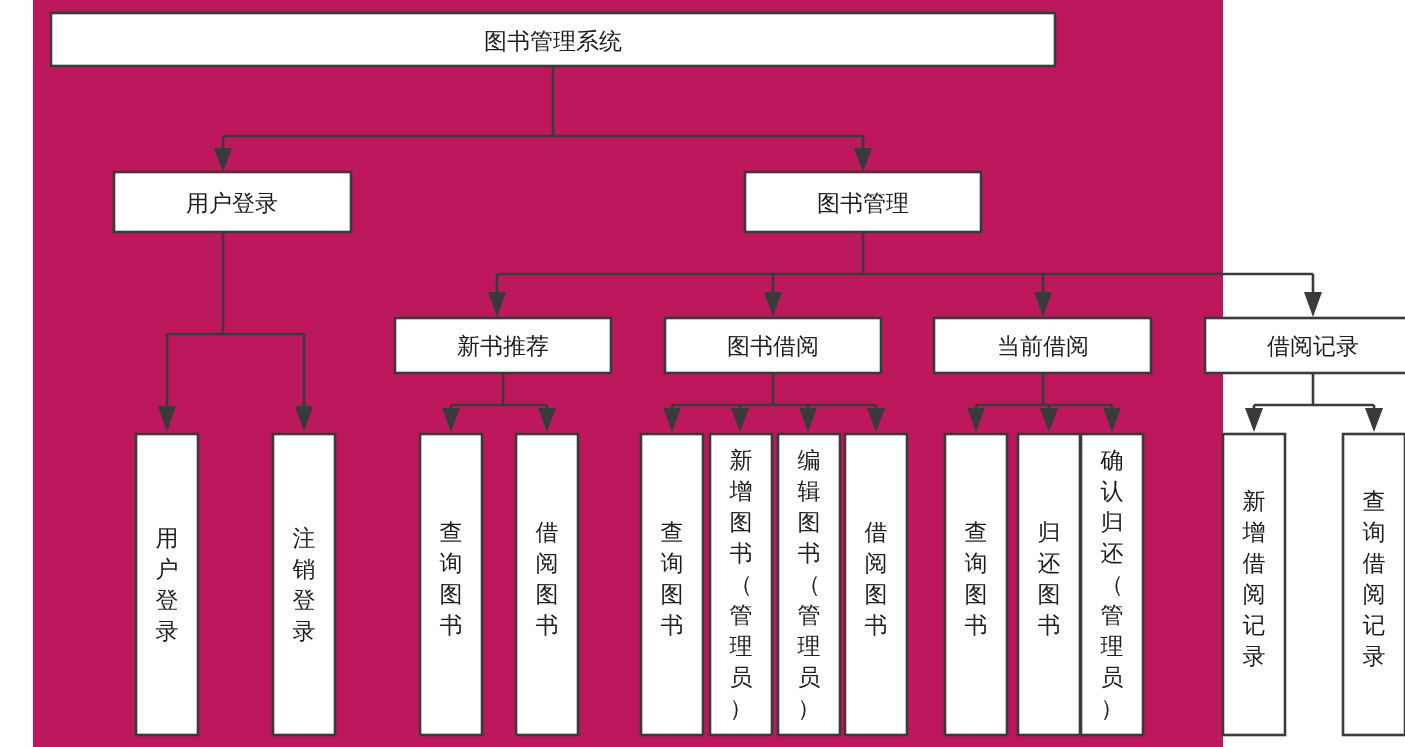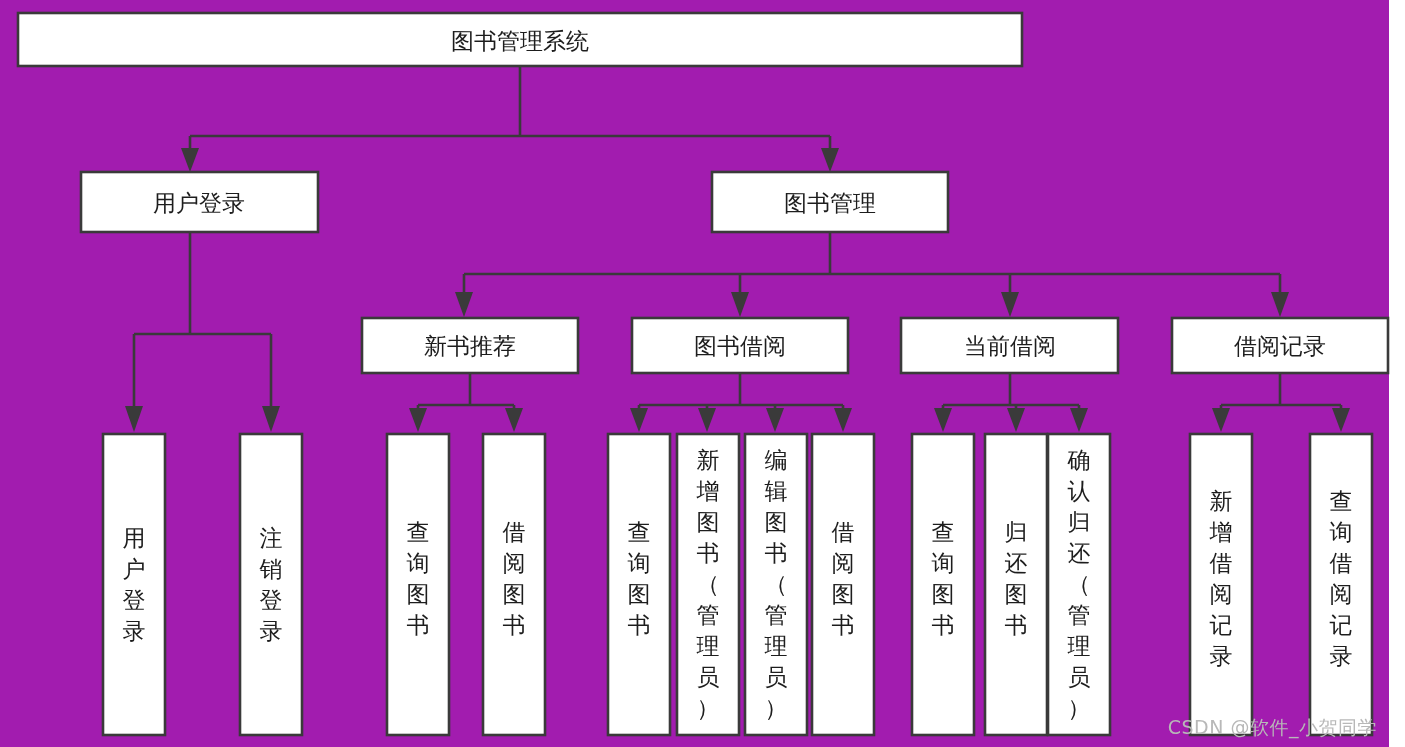--- a/index.html
+++ b/index.html
@@ -9,23 +9,24 @@
     background: #ffffff;
   }
   body {
     width: 1405px;
     height: 747px;
     font-family: "DejaVu Sans", "Liberation Sans", sans-serif;
     overflow: hidden;
   }
   #diagram-root {
     position: relative;
-    width: 1389px;
+    width: 1190px;
     height: 747px;
-    background: #a21caf;
+    background: #be185d;
+    margin-left: 33px;
   }
   svg#flowchart {
     position: absolute;
     top: 0;
     left: 0;
     width: 1405px;
     height: 747px;
     display: block;
   }
   .node-box {
@@ -241,15 +242,14 @@
       <text class="node-label-vertical" x="1221"><tspan x="1221" y="500.5" text-anchor="middle" dominant-baseline="central">新</tspan><tspan x="1221" y="531.5" text-anchor="middle" dominant-baseline="central">增</tspan><tspan x="1221" y="562.5" text-anchor="middle" dominant-baseline="central">借</tspan><tspan x="1221" y="593.5" text-anchor="middle" dominant-baseline="central">阅</tspan><tspan x="1221" y="624.5" text-anchor="middle" dominant-baseline="central">记</tspan><tspan x="1221" y="655.5" text-anchor="middle" dominant-baseline="central">录</tspan></text>
     </g>
 
     <g>
       <rect class="node-box" x="1310" y="434" width="62" height="301"></rect>
       <text class="node-label-vertical" x="1341"><tspan x="1341" y="500.5" text-anchor="middle" dominant-baseline="central">查</tspan><tspan x="1341" y="531.5" text-anchor="middle" dominant-baseline="central">询</tspan><tspan x="1341" y="562.5" text-anchor="middle" dominant-baseline="central">借</tspan><tspan x="1341" y="593.5" text-anchor="middle" dominant-baseline="central">阅</tspan><tspan x="1341" y="624.5" text-anchor="middle" dominant-baseline="central">记</tspan><tspan x="1341" y="655.5" text-anchor="middle" dominant-baseline="central">录</tspan></text>
     </g>
 
   </svg>
 
-  <div class="watermark-text">CSDN @软件_小贺同学</div>
 
 </div>
 
 </body></html>

